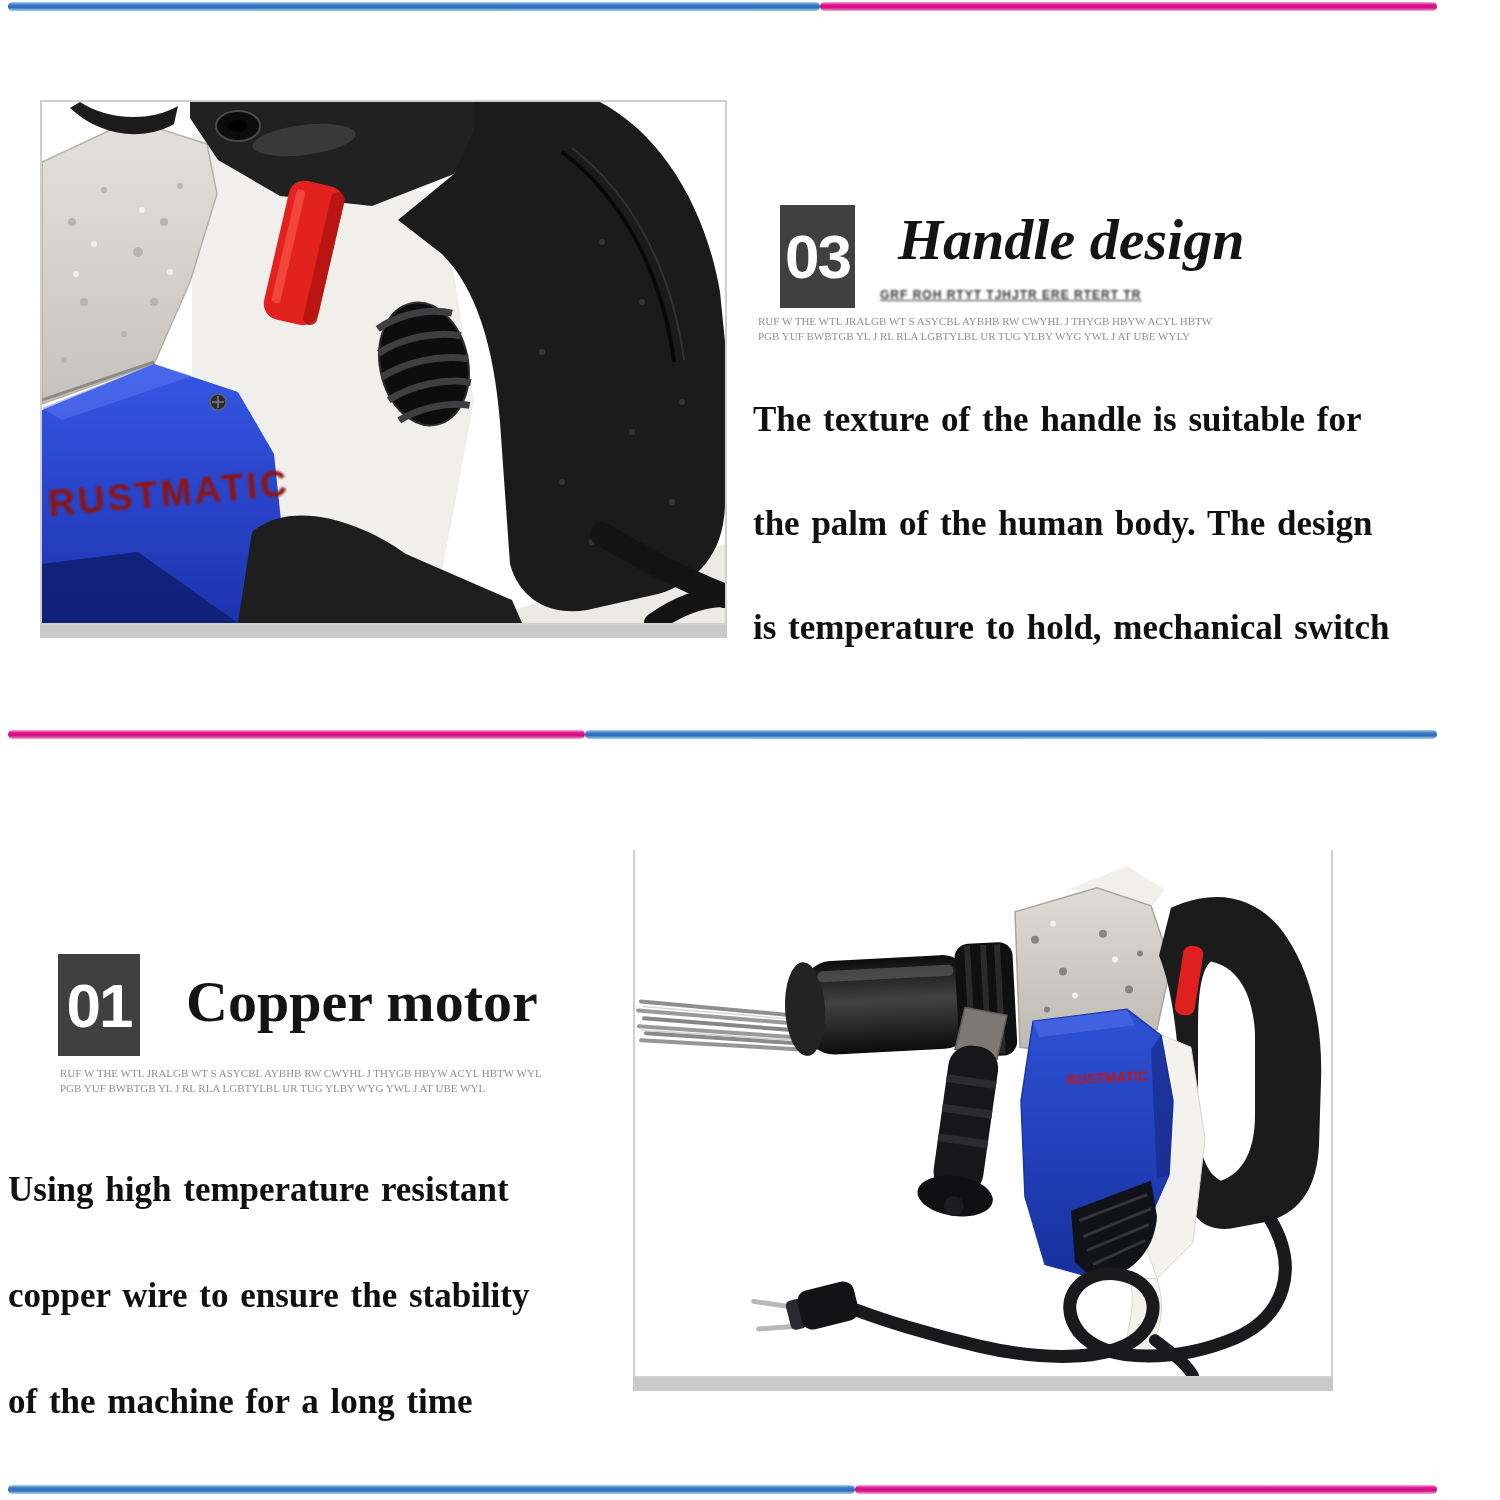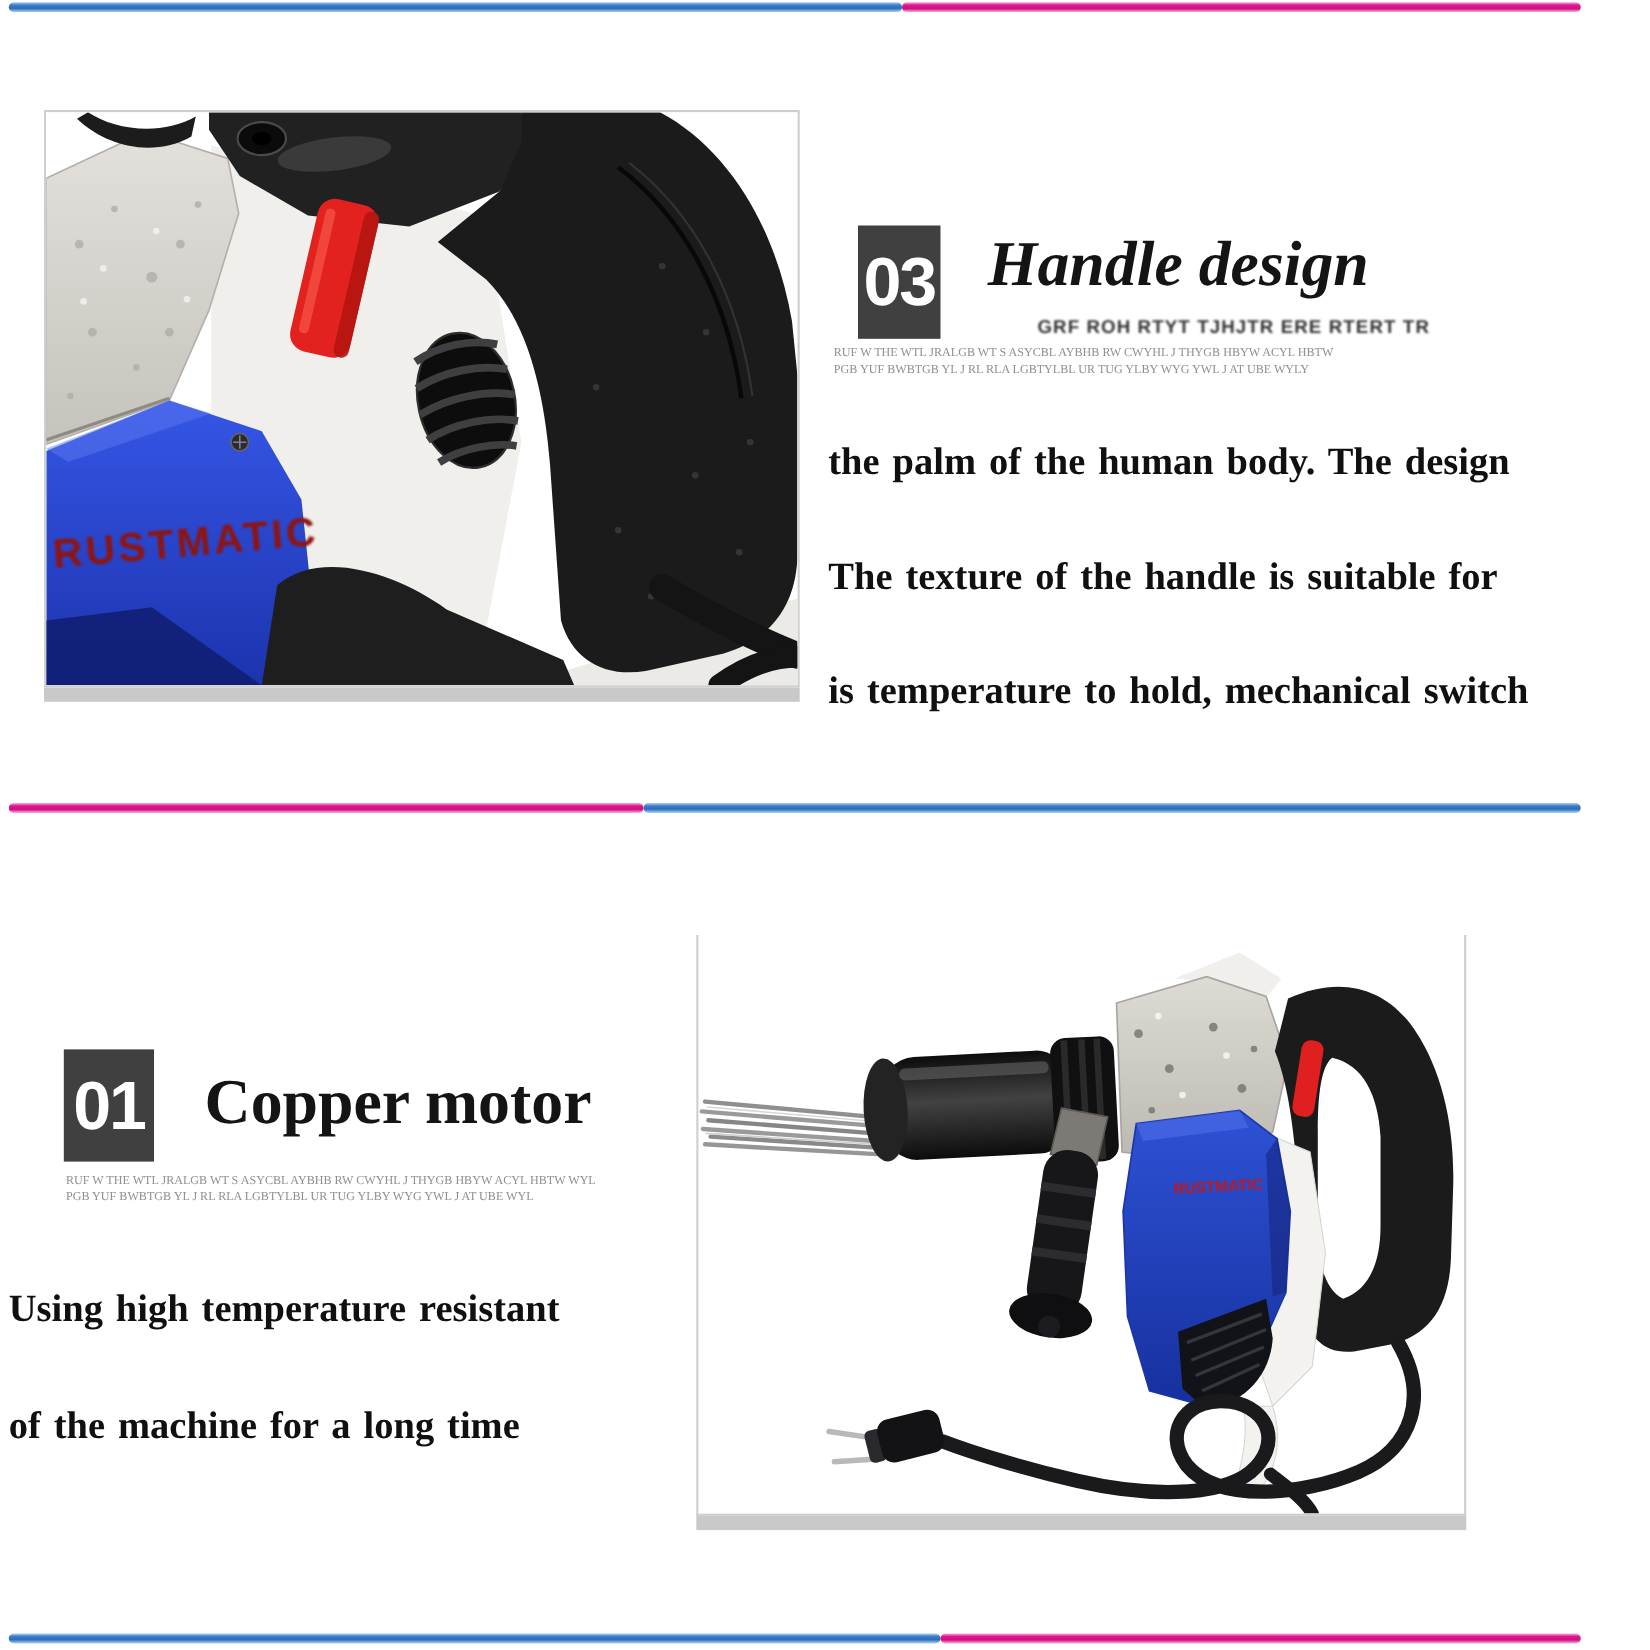--- a/index.html
+++ b/index.html
@@ -19,22 +19,22 @@
   .photo-bar{height:13px;background:#c9c9c9;}
   .photo-inner svg{display:block;width:100%;height:100%;}
 
   
   .num-box{position:absolute;display:flex;align-items:center;justify-content:center;
     background:#404040;color:#fff;font-family:"Liberation Sans",sans-serif;
     font-weight:700;font-size:62px;letter-spacing:-2px;}
   .sec-title{position:absolute;font-family:"Liberation Serif",serif;font-weight:700;
     font-size:58px;line-height:1;color:#141414;white-space:nowrap;}
   .sec-subtitle{position:absolute;font-family:"Liberation Sans",sans-serif;font-weight:800;
-    font-size:17px;letter-spacing:1px;color:#333;text-align:right;white-space:nowrap;
-    filter:blur(0.8px);}
+    font-size:12px;letter-spacing:1px;color:#333;text-align:left;white-space:nowrap;
+    filter:blur(0.8px);text-decoration:underline;}
   .fine-print{position:absolute;font-family:Liberation Serif, serif;font-size:11px;
     line-height:15px;color:#909090;white-space:nowrap;filter:blur(0.7px);}
   .body-text{position:absolute;font-family:"Liberation Serif",serif;font-weight:700;
     font-size:35px;color:#101010;white-space:nowrap;word-spacing:3px;}
   .body-text div{height:104px;line-height:104px;}
   .body-text.s04 div{height:106px;line-height:106px;}
 </style>
 </head>
 <body>
 
@@ -147,38 +147,39 @@
   </div>
 
   <div class="num-box" style="left:780px;top:205px;width:75px;height:103px;">03</div>
   <div class="sec-title" style="left:898px;top:211px;font-style:italic;">Handle design</div>
   <div class="sec-subtitle" style="left:880px;top:288px;width:420px;">GRF ROH RTYT TJHJTR ERE RTERT TR</div>
   <div class="fine-print" style="left:758px;top:314px;">
     <div>RUF W THE WTL JRALGB WT S  ASYCBL AYBHB  RW  CWYHL J THYGB  HBYW  ACYL HBTW</div>
     <div>PGB YUF BWBTGB YL J RL  RLA  LGBTYLBL  UR TUG YLBY  WYG YWL J AT UBE WYLY</div>
   </div>
   <div class="body-text" style="left:753px;top:368px;">
+    <div>The texture of the handle is suitable for</div>
     <div>the palm of the human body. The design</div>
-    <div>The texture of the handle is suitable for</div>
     <div>is temperature to hold, mechanical switch</div>
   </div>
 
   <div class="rule" style="top:730px;left:8px;width:1429px;">
     <span class="seg seg-magenta" style="left:0;width:577px;"></span>
     <span class="seg seg-blue" style="left:577px;width:852px;"></span>
   </div>
 
   <div class="num-box" style="left:58px;top:954px;width:82px;height:102px;">01</div>
   <div class="sec-title" style="left:186px;top:973px;">Copper motor</div>
   <div class="fine-print" style="left:60px;top:1066px;">
     <div>RUF W THE WTL JRALGB WT S  ASYCBL AYBHB  RW  CWYHL J THYGB  HBYW  ACYL HBTW WYL</div>
     <div>PGB YUF BWBTGB YL J RL  RLA  LGBTYLBL  UR TUG YLBY  WYG YWL J AT UBE WYL</div>
   </div>
   <div class="body-text s04" style="left:8px;top:1137px;">
     <div>Using high temperature resistant</div>
+    <div>copper wire to ensure the stability</div>
     <div>of the machine for a long time</div>
   </div>
 
   <div class="photo" style="left:633px;top:850px;width:700px;">
     <div class="photo-inner no-top" style="height:528px;">
       <svg viewBox="0 0 696 528" preserveAspectRatio="none">
         <defs>
           <linearGradient id="barrelG" x1="0" y1="0" x2="0" y2="1">
             <stop offset="0" stop-color="#0c0c0c"></stop>
               <stop offset="0.45" stop-color="#424242"></stop>

